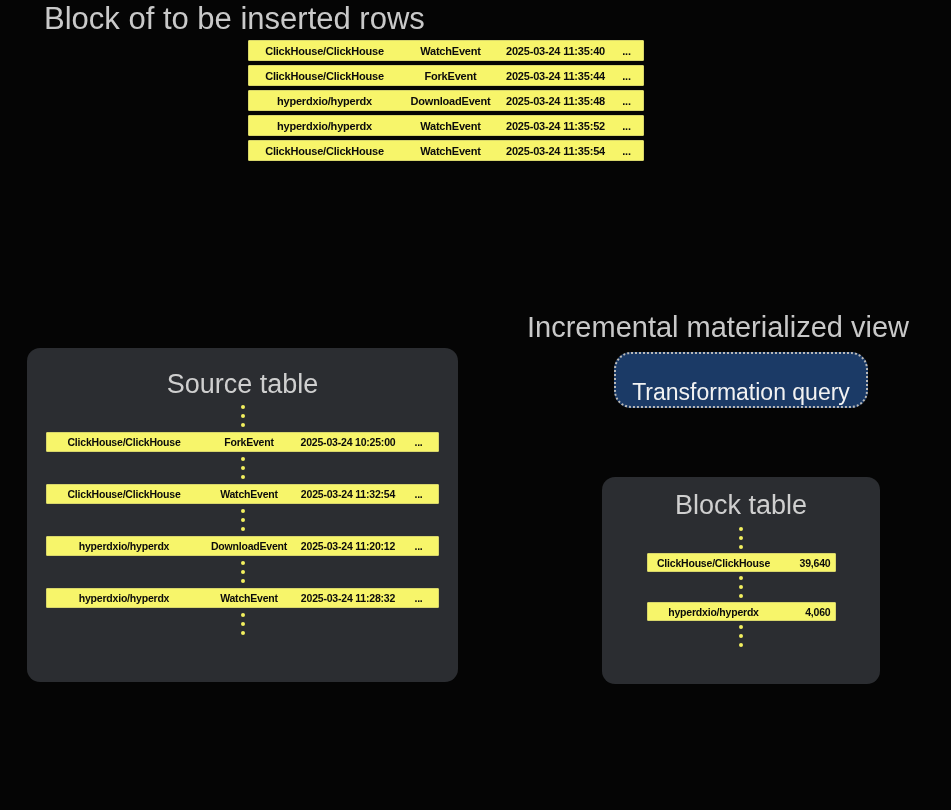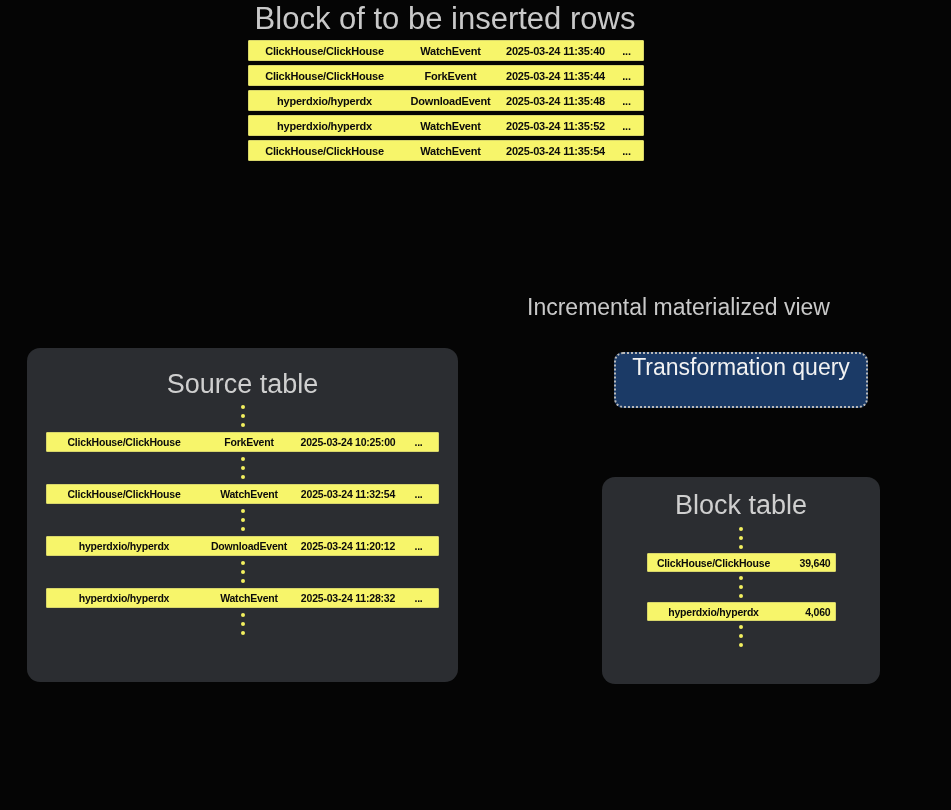--- a/index.html
+++ b/index.html
@@ -28,27 +28,27 @@
     position: absolute;
     color: #c9c9c9;
     font-family: "Liberation Sans", sans-serif;
     font-weight: 400;
     white-space: nowrap;
     letter-spacing: 0px;
   }
   #block-title {
     left: 0; top: 2px;
     width: 890px;
-    text-align: center;
     font-size: 31px;
     line-height: 34px;
+    padding-left: 44px;
   }
   #imv-title {
-    left: 527px; top: 290px;
-    font-size: 23px;
+    left: 527px; top: 310px;
+    font-size: 29px;
     line-height: 34px;
   }
   .panel-title {
     color: #cfcfcf;
     font-size: 27px;
     line-height: 32px;
     text-align: center;
     font-family: "Liberation Sans", sans-serif;
     font-weight: 400;
     white-space: nowrap;
@@ -168,23 +168,23 @@
   #target-body .vdots { height: 30px; }
 
   
   #transform-box {
     position: absolute;
     left: 614px; top: 352px;
     width: 254px; height: 56px;
     box-sizing: border-box;
     background: #1b3a66;
     border: 2px dotted #b9b9b9;
-    border-radius: 9px;
-    display: flex;
-    align-items: flex-start;
+    border-radius: 17px;
+    display: flex;
+    align-items: flex-end;
     justify-content: center;
   }
   #transform-box .label {
     color: #f2f2f2;
     font-size: 23px;
     font-family: "Liberation Sans", sans-serif;
     white-space: nowrap;
   }
 </style>
 </head>

